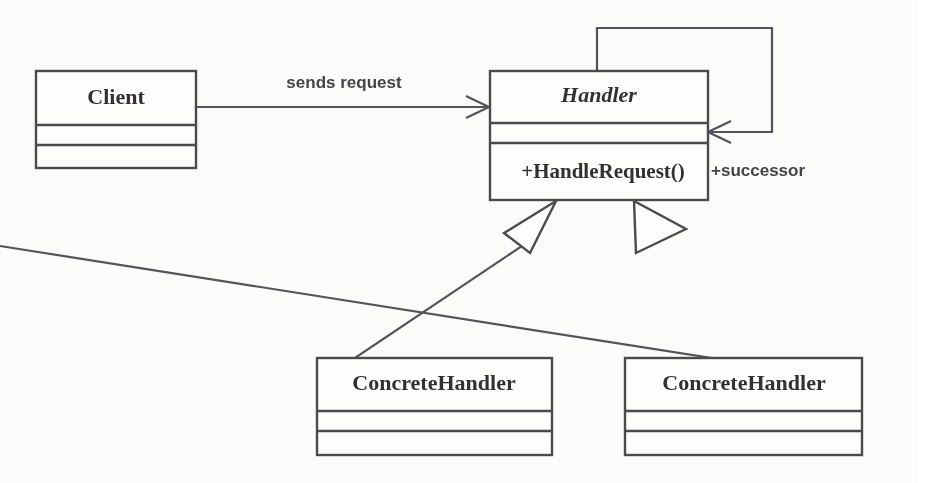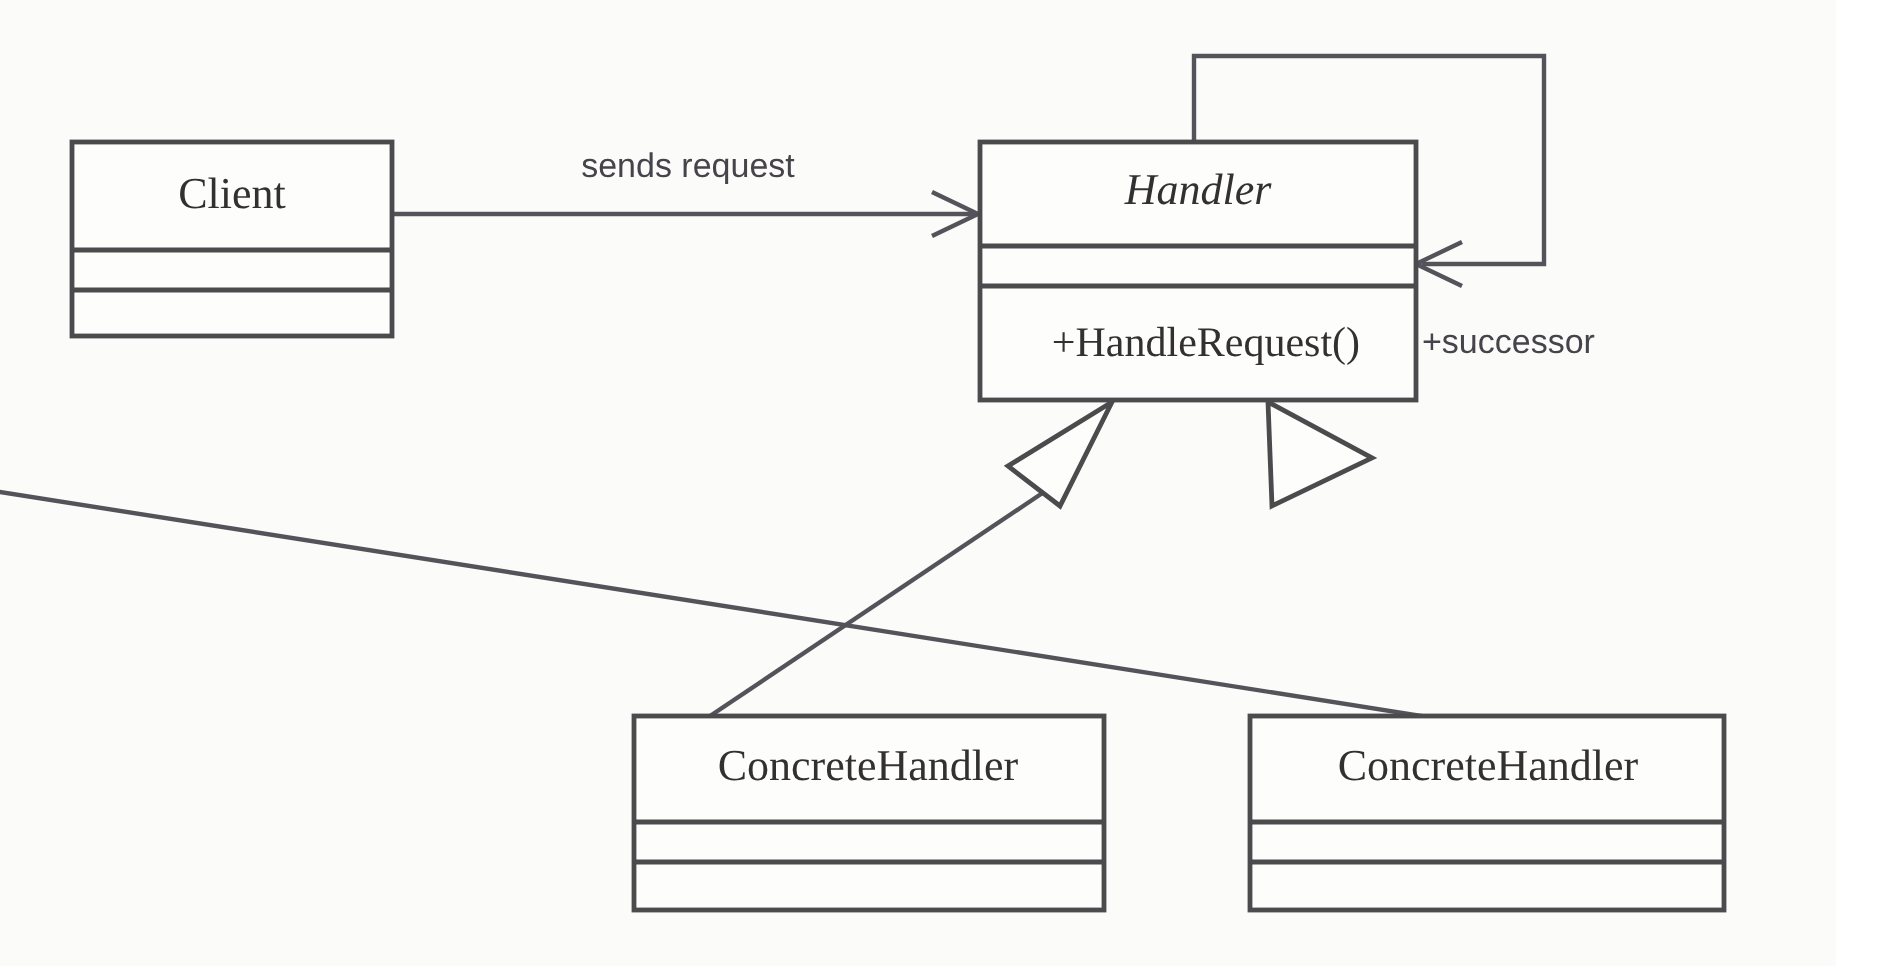--- a/index.html
+++ b/index.html
@@ -8,20 +8,21 @@
     padding: 0;
     background: #ffffff;
   }
   #canvas {
     position: relative;
     width: 918px;
     height: 483px;
     background: #fbfbf9;
     overflow: hidden;
     font-family: "Liberation Serif", "DejaVu Serif", serif;
+    font-weight: bold;
   }
   #diagram-svg {
     position: absolute;
     left: 0;
     top: 0;
     width: 942px;
     height: 483px;
   }
   .uml-class-name {
     font-family: "Liberation Serif", "DejaVu Serif", serif;

